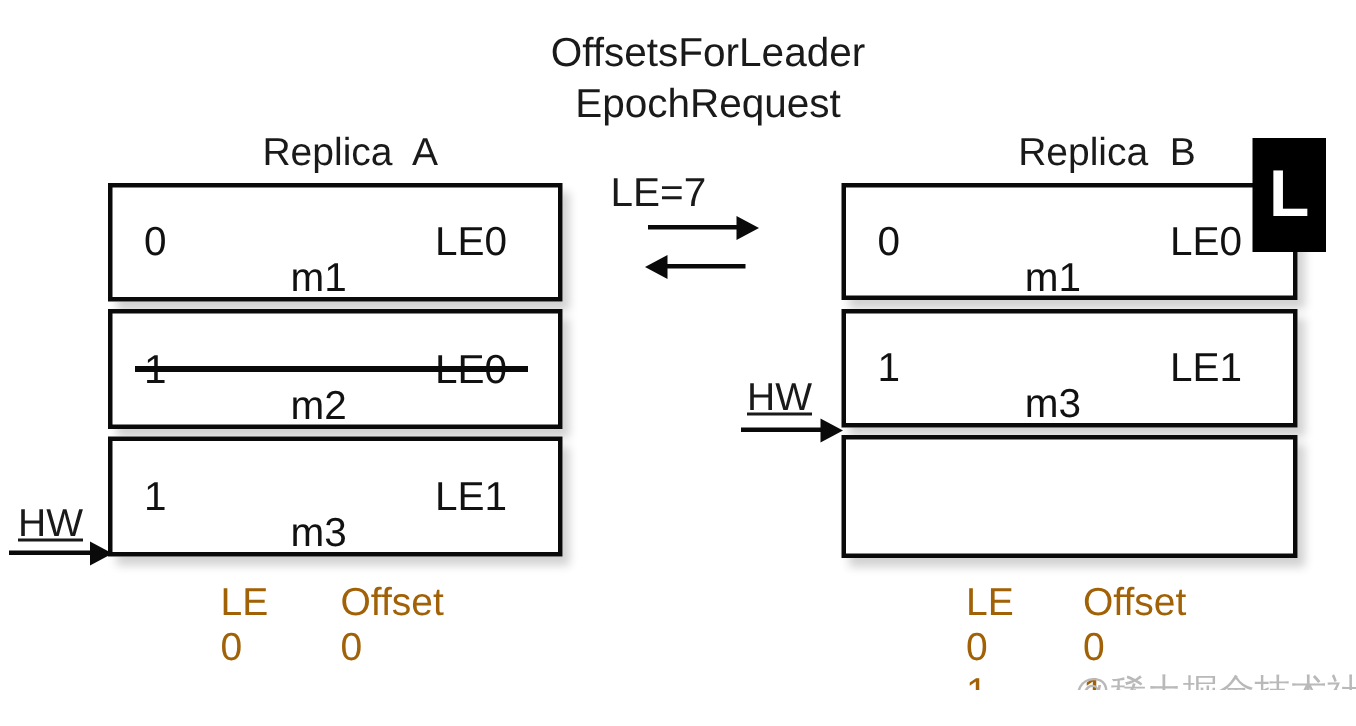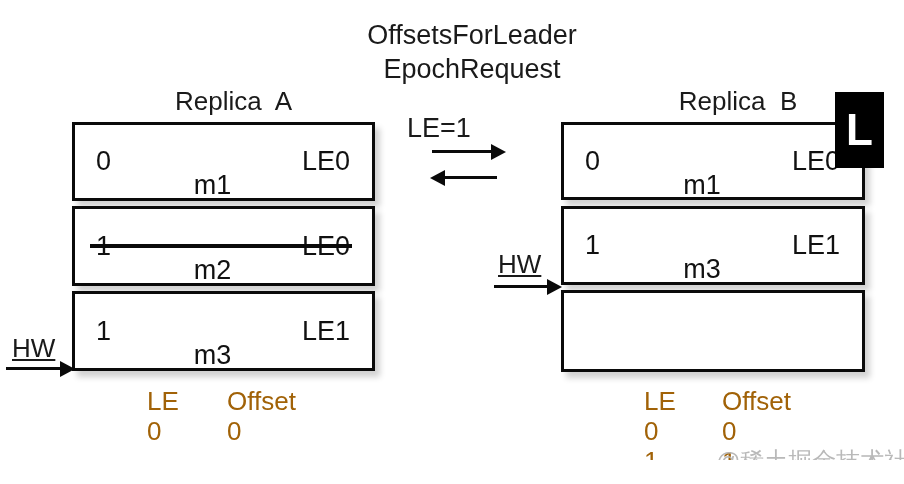--- a/index.html
+++ b/index.html
@@ -35,21 +35,21 @@
     background: #ffffff;
     border: 3px solid #0a0a0a;
     box-shadow: 5px 6px 6px rgba(0,0,0,0.18);
     box-sizing: border-box;
     display: flex;
     align-items: center;
     font-size: 27px;
   }
   .cell-offset { width: 80px; padding-left: 21px; box-sizing: border-box; }
   .cell-msg    { flex: 1; text-align: center; margin-top: 48px; }
-  .cell-epoch  { width: 102px; padding-right: 22px; box-sizing: border-box; text-align: right; }
+  .cell-epoch  { width: 102px; padding-right: 34px; box-sizing: border-box; text-align: right; }
   .strike-line {
     position: absolute;
     left: 15px; right: 20px; top: 50%;
     height: 4px;
     background: #0a0a0a;
     transform: translateY(-50%);
   }
   .hw-label {
     position: absolute;
     font-size: 26px;
@@ -126,21 +126,21 @@
   <div class="log-row" style="left:72px; top:291px; width:303px; height:80px;">
     <span class="cell-offset">1</span>
     <span class="cell-msg">m3</span>
     <span class="cell-epoch">LE1</span>
   </div>
 
   <div class="hw-label" style="left:12px; top:333px;">HW</div>
   <div class="arrow-shaft" style="left:6px; top:367px; width:55px;"></div>
   <div class="arrow-head-right" style="left:60px; top:361px;"></div>
 
-  <div class="mid-label" style="left:407px; top:113px;">LE=1</div>
+  <div class="mid-label" style="left:407px; top:113px;">LE=7</div>
   <div class="arrow-shaft" style="left:432px; top:150px; width:60px;"></div>
   <div class="arrow-head-right" style="left:491px; top:144px;"></div>
 
   <div class="arrow-head-left" style="left:430px; top:170px;"></div>
   <div class="arrow-shaft" style="left:443px; top:176px; width:54px;"></div>
 
   <div class="replica-title b">Replica  B</div>
 
   <div class="log-row" style="left:561px; top:122px; width:304px; height:78px;">
     <span class="cell-offset">0</span>

